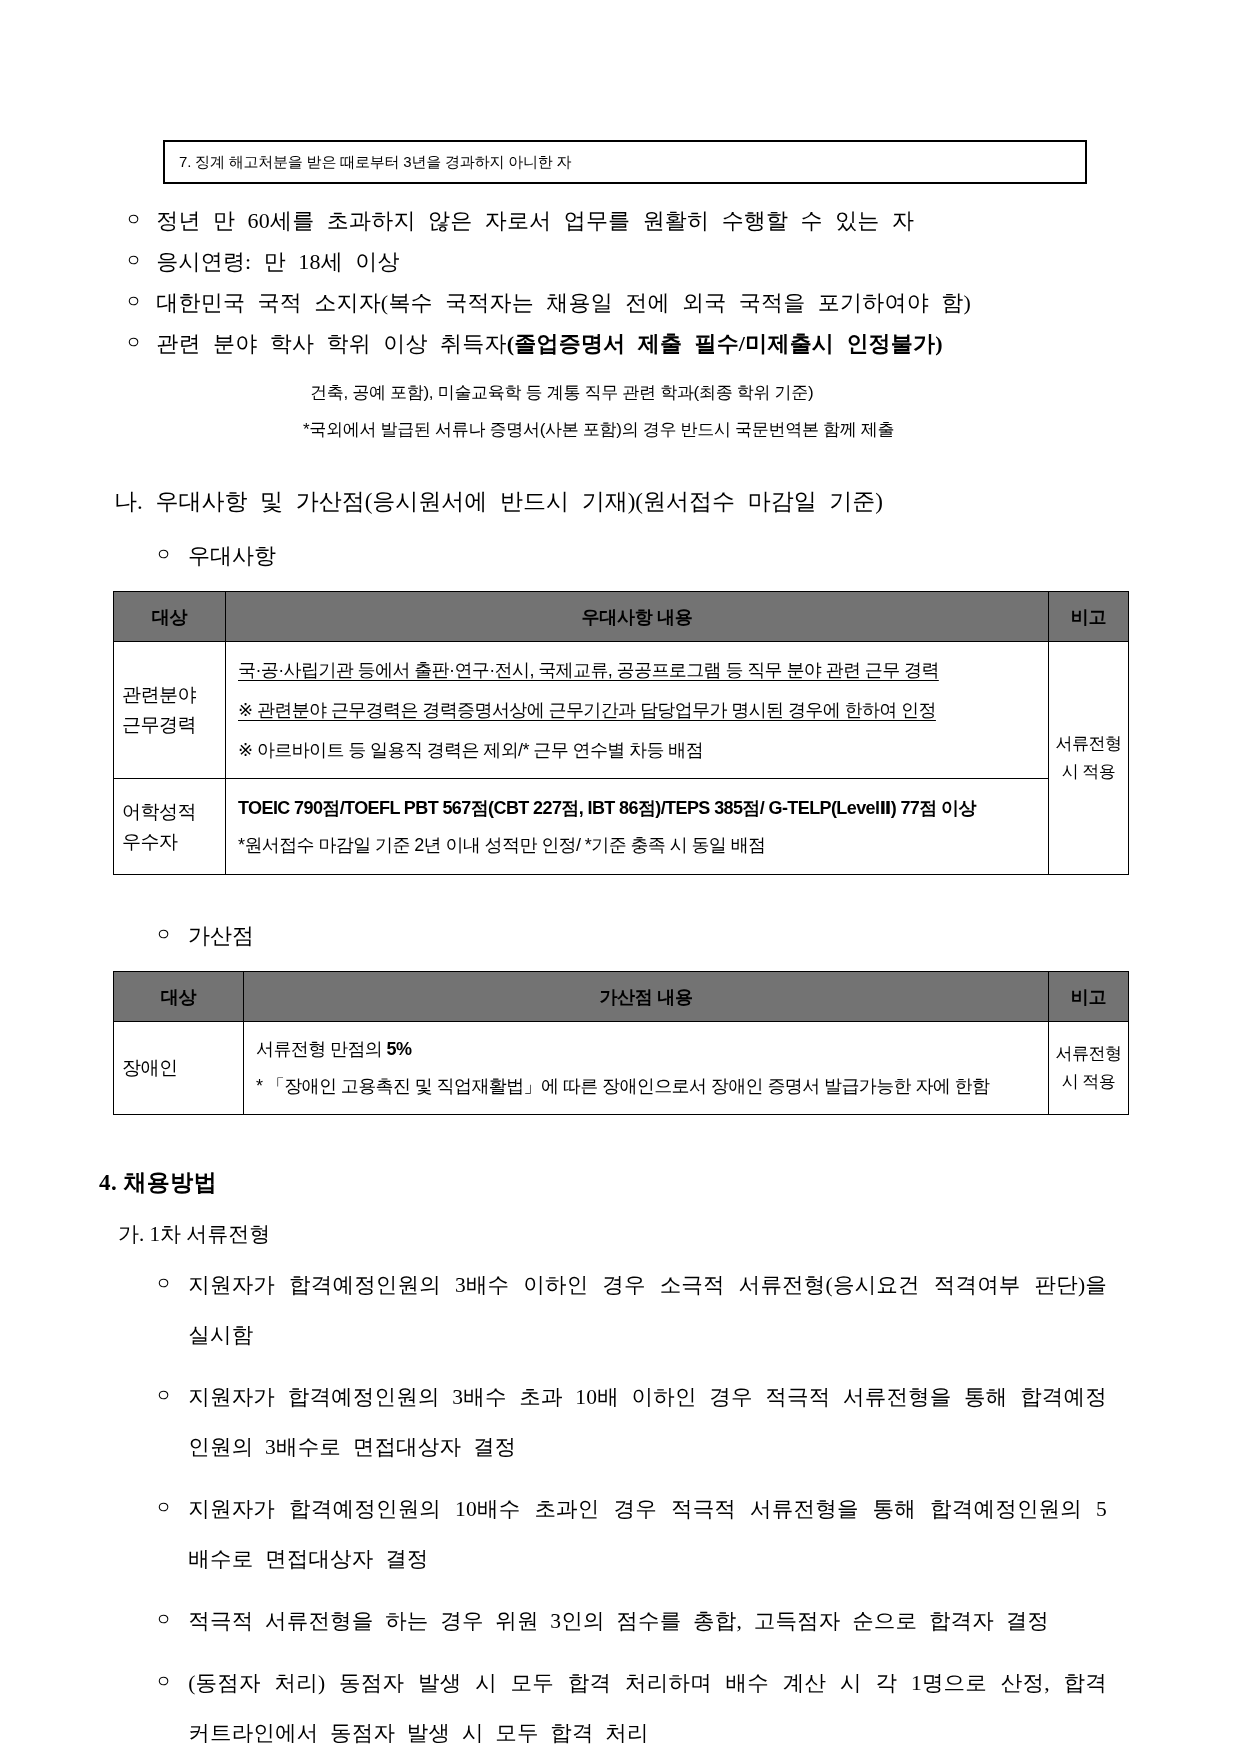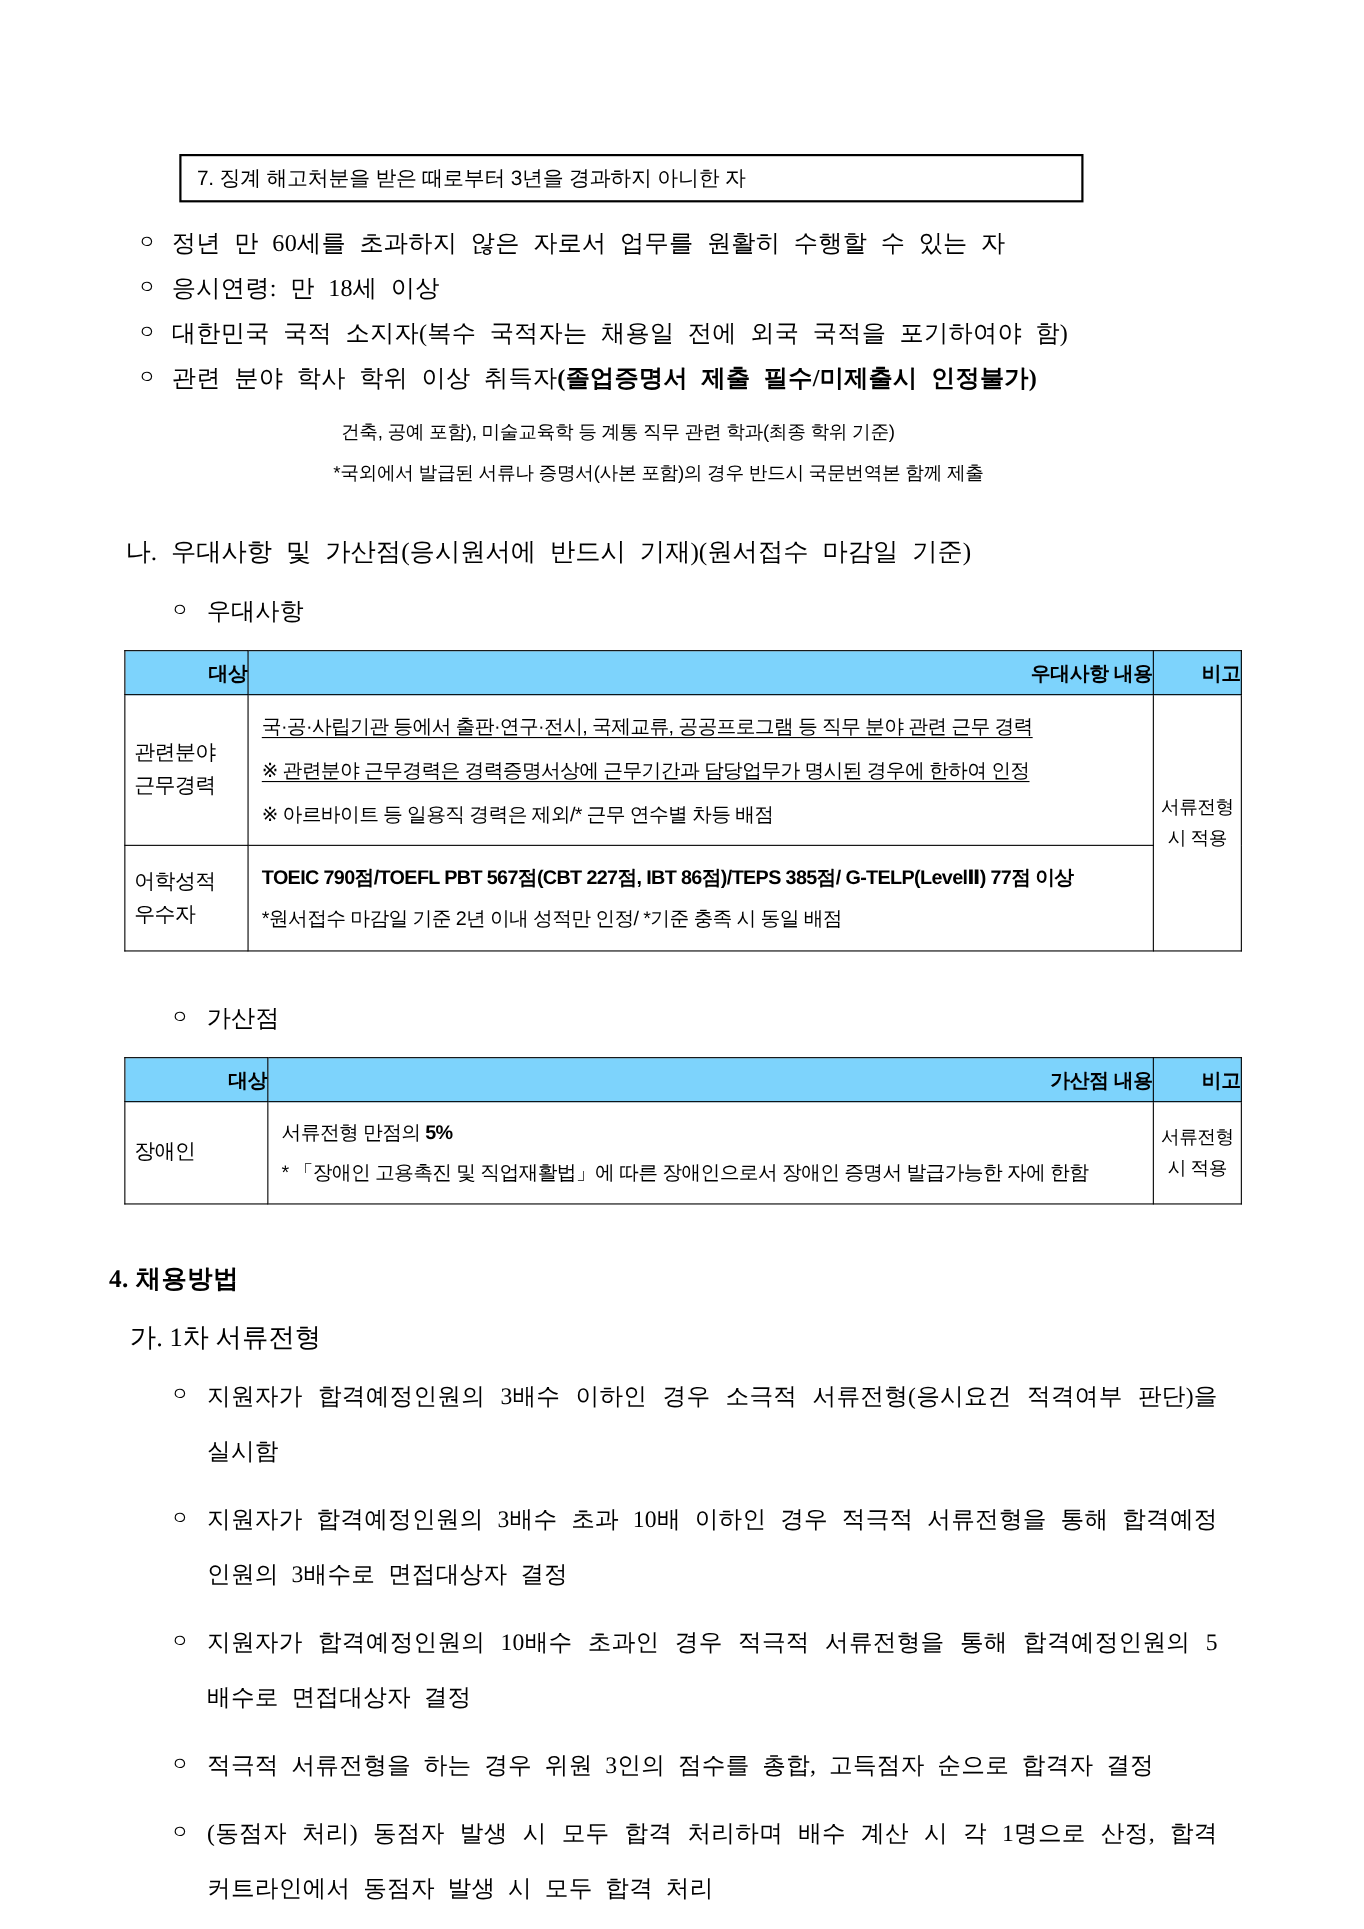--- a/index.html
+++ b/index.html
@@ -10,28 +10,28 @@
     min-height:1754px;
     margin:0 auto;
     background:#fff;
     color:#000;
     font-family:"Liberation Serif","DejaVu Serif",serif;
   }
 
   
   .notice-box{
     margin:140px 0 0 163px;
-    width:822px;
+    width:924px;
     min-height:44px;
     border:2px solid #000;
     display:flex;
     align-items:center;
     padding:6px 14px;
     font-family:"Liberation Sans","DejaVu Sans",sans-serif;
-    font-size:19px;
+    font-size:15px;
     letter-spacing:-0.2px;
   }
 
   
   .elig-list{ margin:16px 0 0 125px; width:990px; }
   .elig-item{
     display:flex;
     gap:14px;
     font-size:22px;
     line-height:41px;
@@ -78,25 +78,25 @@
     margin:20px 0 0 113px;
     width:1015px;
     border-collapse:collapse;
     table-layout:fixed;
     font-family:"Liberation Sans","DejaVu Sans",sans-serif;
   }
   table.doc-table th, table.doc-table td{
     border:1.5px solid #000;
   }
   table.doc-table th{
-    background:#7dd3fc;
+    background:#737373;
     font-size:18px;
     font-weight:bold;
-    height:40px;
-    text-align:right;
+    height:50px;
+    text-align:center;
     letter-spacing:-0.3px;
   }
   td.target-cell{
     font-size:19px;
     line-height:30px;
     padding:6px 8px;
     letter-spacing:-0.5px;
   }
   td.content-cell{
     padding:8px 12px;
@@ -120,21 +120,21 @@
 
   
   .s4-heading{
     margin:52px 0 0 99px;
     font-size:23px;
     font-weight:bold;
     letter-spacing:0.02em;
   }
   .s4-sub{
     margin:22px 3px 0 118px;
-    font-size:24px;
+    font-size:21px;
   }
   .s4-list{ margin:6px 0 0 155px; width:952px; }
   .s4-item{
     display:flex; gap:16px;
     margin-top:12px;
     font-size:21.5px;
     line-height:50px;
     word-spacing:0.28em;
     letter-spacing:0.01em;
   }

